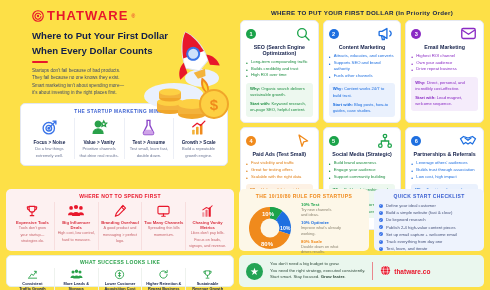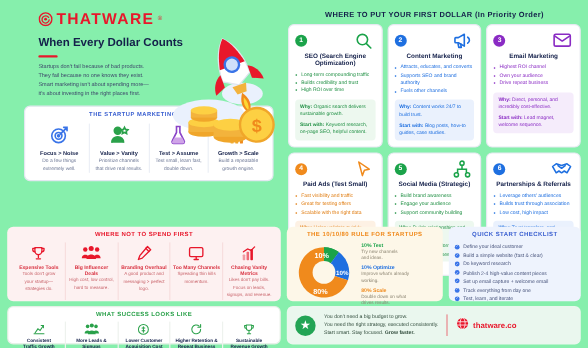--- a/index.html
+++ b/index.html
@@ -2,21 +2,21 @@
 <html><head>
 <meta charset="utf-8">
 <style>
   * { box-sizing: border-box; margin: 0; padding: 0; }
   html, body {
     width: 490px; height: 290px;
     background: #ffffff;
     font-family: "Liberation Sans", sans-serif;
     overflow: hidden;
   }
-  .page { position: relative; width: 490px; height: 290px; background: #86efac; padding: 4px 6px; }
+  .page { position: relative; width: 490px; height: 290px; background: #fde047; padding: 4px 6px; }
 
   
   .top { display: flex; gap: 6px; height: 180px; }
   .left-col { width: 228px; display: flex; flex-direction: column; }
   .right-col { flex: 1; display: flex; flex-direction: column; }
 
   
   .logo-row { display: flex; align-items: center; gap: 3px; margin: 4px 0 4px 26px; }
   .logo-mark { width: 12px; height: 12px; position: relative; }
   .logo-mark svg { display: block; }
@@ -129,20 +129,21 @@
             <circle cx="12" cy="12" r="10.5" fill="none" stroke="#e8172b" stroke-width="2.4"></circle>
             <path d="M17 9a6 6 0 1 0 1 4" fill="none" stroke="#e8172b" stroke-width="2.2" stroke-linecap="round"></path>
             <circle cx="12" cy="12" r="2.3" fill="#e8172b"></circle>
           </svg>
         </span>
         <span class="logo-text">THATWARE</span>
         <span class="logo-reg">®</span>
       </div>
 
       <div class="headline">
+        <div class="h2">Where to Put Your First Dollar</div>
         <div class="h2">When Every Dollar Counts</div>
         <div class="rule"></div>
         <div class="blurb">Startups don't fail because of bad products.</div>
         <div class="blurb">They fail because no one knows they exist.</div>
         <div class="blurb">Smart marketing isn't about spending more—</div>
         <div class="blurb">it's about investing in the right places first.</div>
       </div>
 
       <div class="hero">
         <svg width="95" height="115" viewBox="0 0 95 115">

